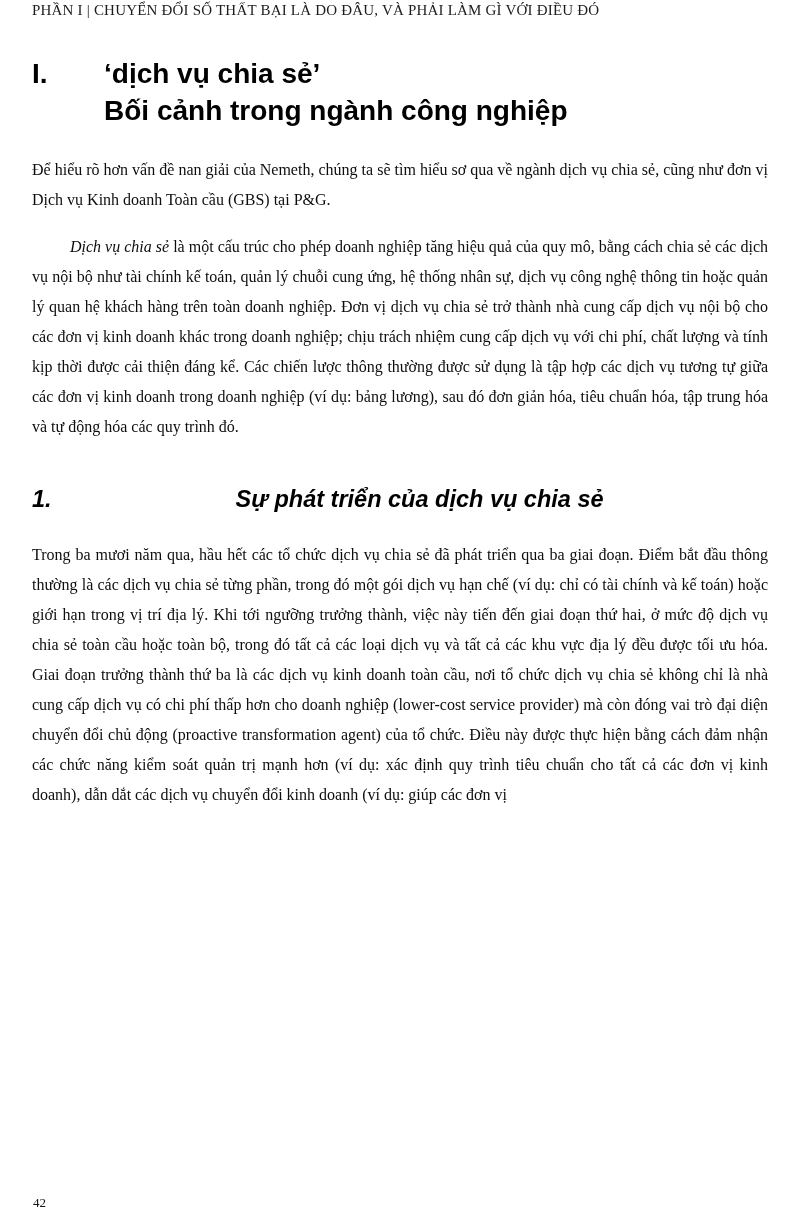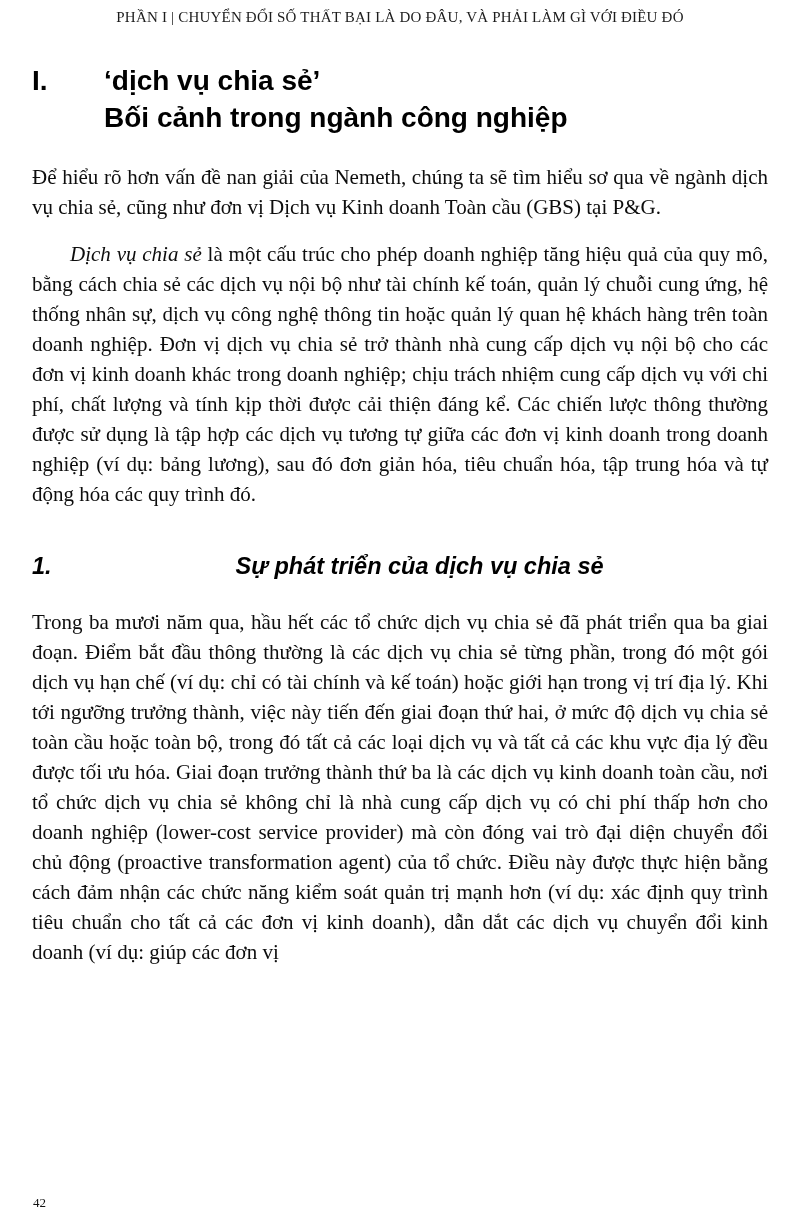--- a/index.html
+++ b/index.html
@@ -11,22 +11,21 @@
     height: 1227px;
     margin: 0 auto;
     background: #ffffff;
     color: #111111;
     padding: 0 32px;
     overflow: hidden;
     font-family: "Liberation Serif", serif;
   }
 
   .running-header {
-    padding-top: 9px;
-    text-align: center;
+    padding-top: 2px;
     font-size: 15px;
     letter-spacing: 0.2px;
     color: #1c1c1c;
     font-family: "Liberation Serif", serif;
     white-space: nowrap;
   }
 
   .chapter-heading {
     display: flex;
     align-items: flex-start;
@@ -37,21 +36,21 @@
     line-height: 37px;
     color: #000000;
   }
   .chapter-number {
     flex: 0 0 72px;
   }
   .chapter-title { flex: 1; }
   .chapter-title .line { display: block; }
 
   .para {
-    font-size: 21px;
+    font-size: 16px;
     line-height: 30px;
     text-align: justify;
     color: #0d0d0d;
     margin: 8px 0 17px 0;
   }
   .para.indented { text-indent: 38px; }
   .para em { }
 
   .section-heading {
     display: flex;

